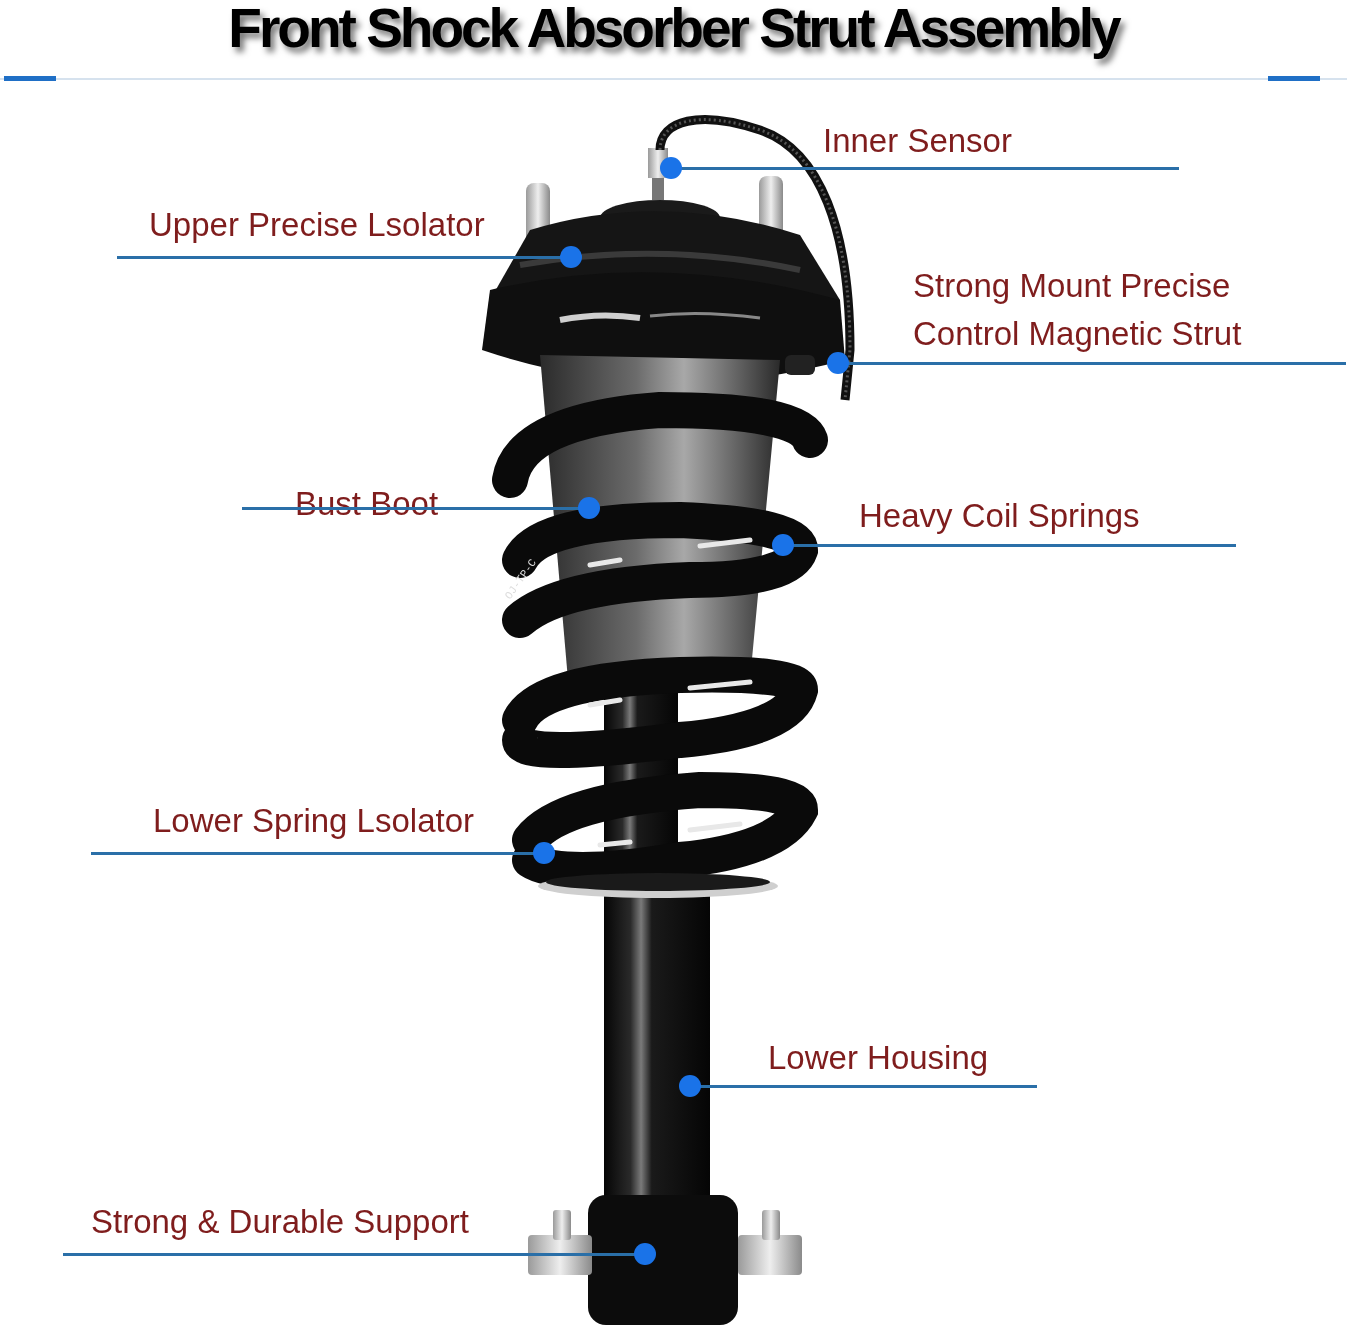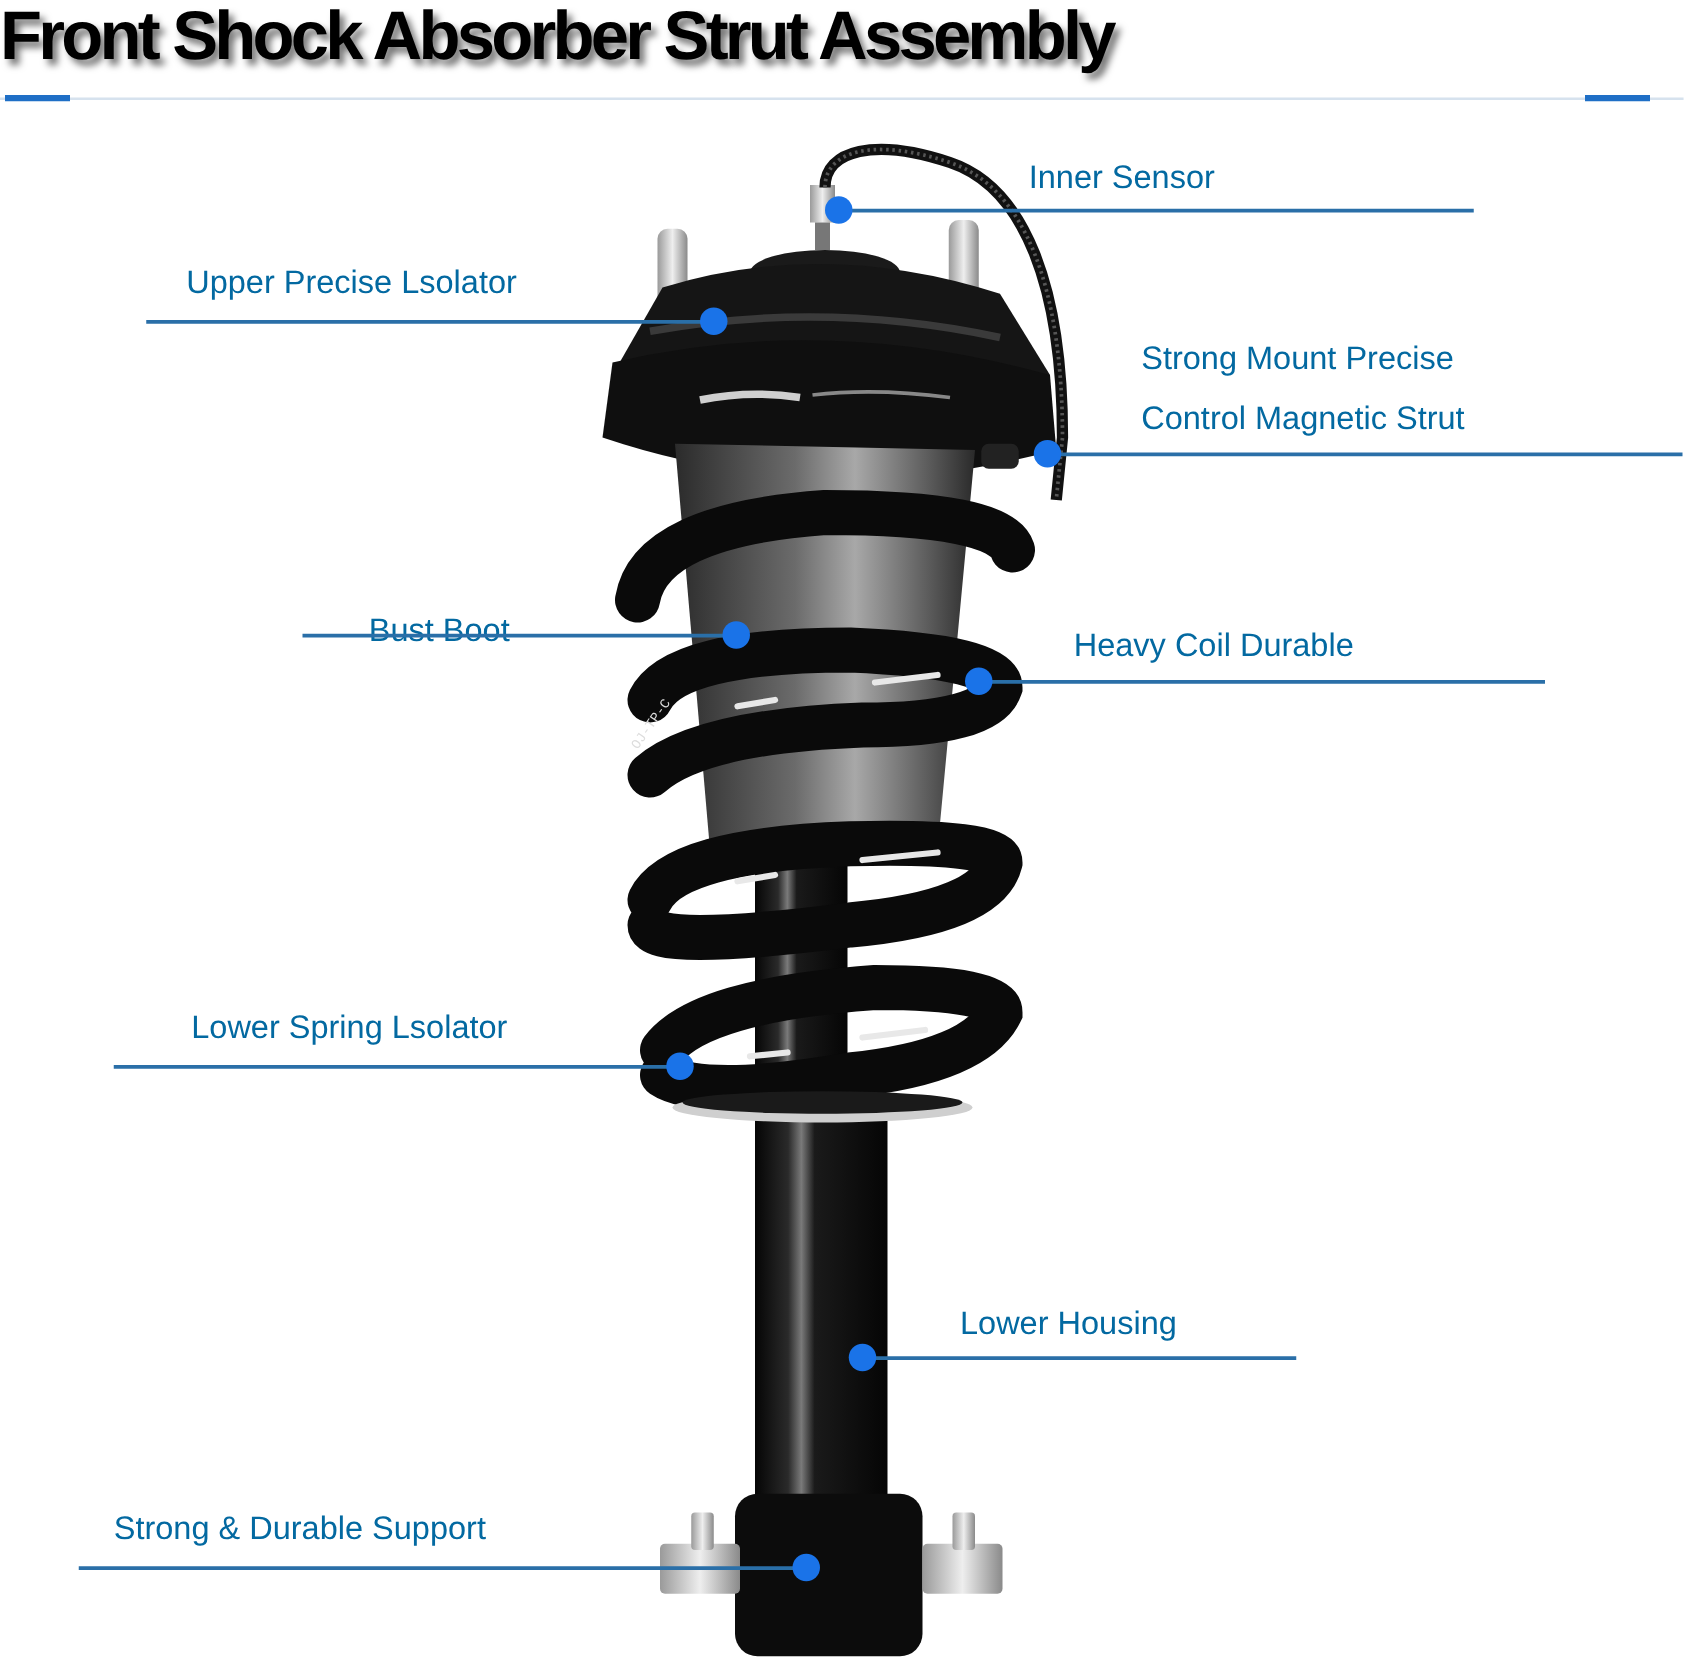--- a/index.html
+++ b/index.html
@@ -1,27 +1,27 @@
 <!DOCTYPE html>
 <html><head>
 <meta charset="utf-8">
 <style>
   html, body { margin:0; padding:0; background:#ffffff; }
   body { width:1347px; height:1335px; position:relative; overflow:hidden;
          font-family: "Liberation Sans", sans-serif; }
-  .title { position:absolute; left:0; top:0; width:1347px; text-align:left;
+  .title { position:absolute; left:0; top:0; width:1347px; text-align:center;
            font-family:"Liberation Sans", sans-serif; font-weight:bold;
            font-size:55px; letter-spacing:-3px; line-height:56px; color:#000;
            text-shadow: 4px 5px 6px rgba(0,0,0,0.55); }
   .rule { position:absolute; left:0; top:76px; width:1347px; height:6px; }
   .rule .thin { position:absolute; left:0; right:0; top:2px; height:2px; background:#d6e2ee; }
   .rule .cap { position:absolute; top:0; width:52px; height:5px; background:#1f6fc6; }
   svg.art { position:absolute; left:0; top:0; }
   .label { position:absolute; font-family:"Liberation Sans", sans-serif;
-           font-size:26px; color:#0369a1; line-height:48px; white-space:nowrap; }
+           font-size:33px; color:#7f1d1d; line-height:48px; white-space:nowrap; }
   .line { position:absolute; height:3px; background:#2a6fa8; }
   .dot { position:absolute; width:22px; height:22px; border-radius:50%;
          background:#1a73e8; transform:translate(-11px,-11px); }
 </style>
 </head>
 <body>
 
 <div class="title">Front Shock Absorber Strut Assembly</div>
 
 <div class="rule">
@@ -125,21 +125,21 @@
 
 <div class="label" style="left:913px;top:262px">Strong Mount Precise</div>
 <div class="label" style="left:913px;top:310px">Control Magnetic Strut</div>
 <div class="line" style="left:838px;top:362px;width:508px"></div>
 <div class="dot" style="left:838px;top:363px"></div>
 
 <div class="label" style="left:295px;top:480px">Bust Boot</div>
 <div class="line" style="left:242px;top:507px;width:347px"></div>
 <div class="dot" style="left:589px;top:508px"></div>
 
-<div class="label" style="left:859px;top:492px">Heavy Coil Durable</div>
+<div class="label" style="left:859px;top:492px">Heavy Coil Springs</div>
 <div class="line" style="left:783px;top:544px;width:453px"></div>
 <div class="dot" style="left:783px;top:545px"></div>
 
 <div class="label" style="left:153px;top:797px">Lower Spring Lsolator</div>
 <div class="line" style="left:91px;top:852px;width:453px"></div>
 <div class="dot" style="left:544px;top:853px"></div>
 
 <div class="label" style="left:768px;top:1034px">Lower Housing</div>
 <div class="line" style="left:690px;top:1085px;width:347px"></div>
 <div class="dot" style="left:690px;top:1086px"></div>

